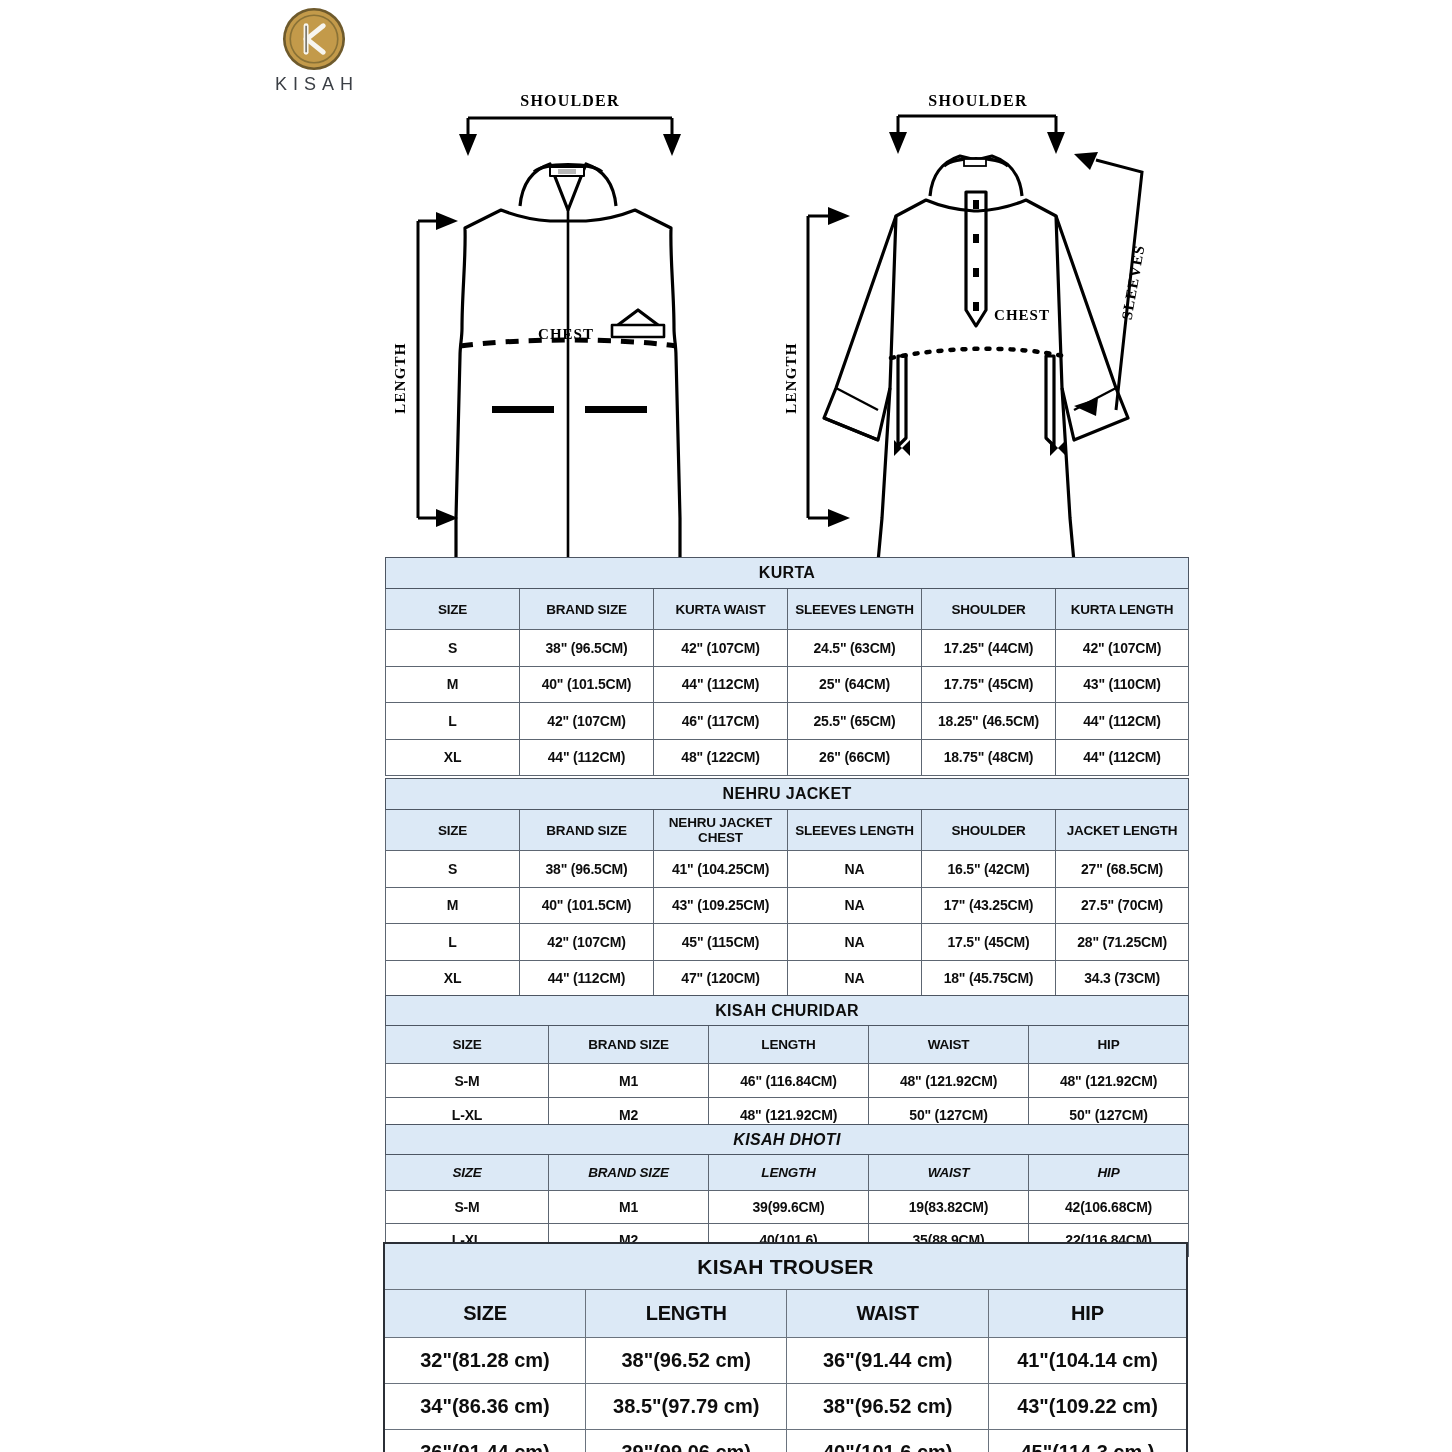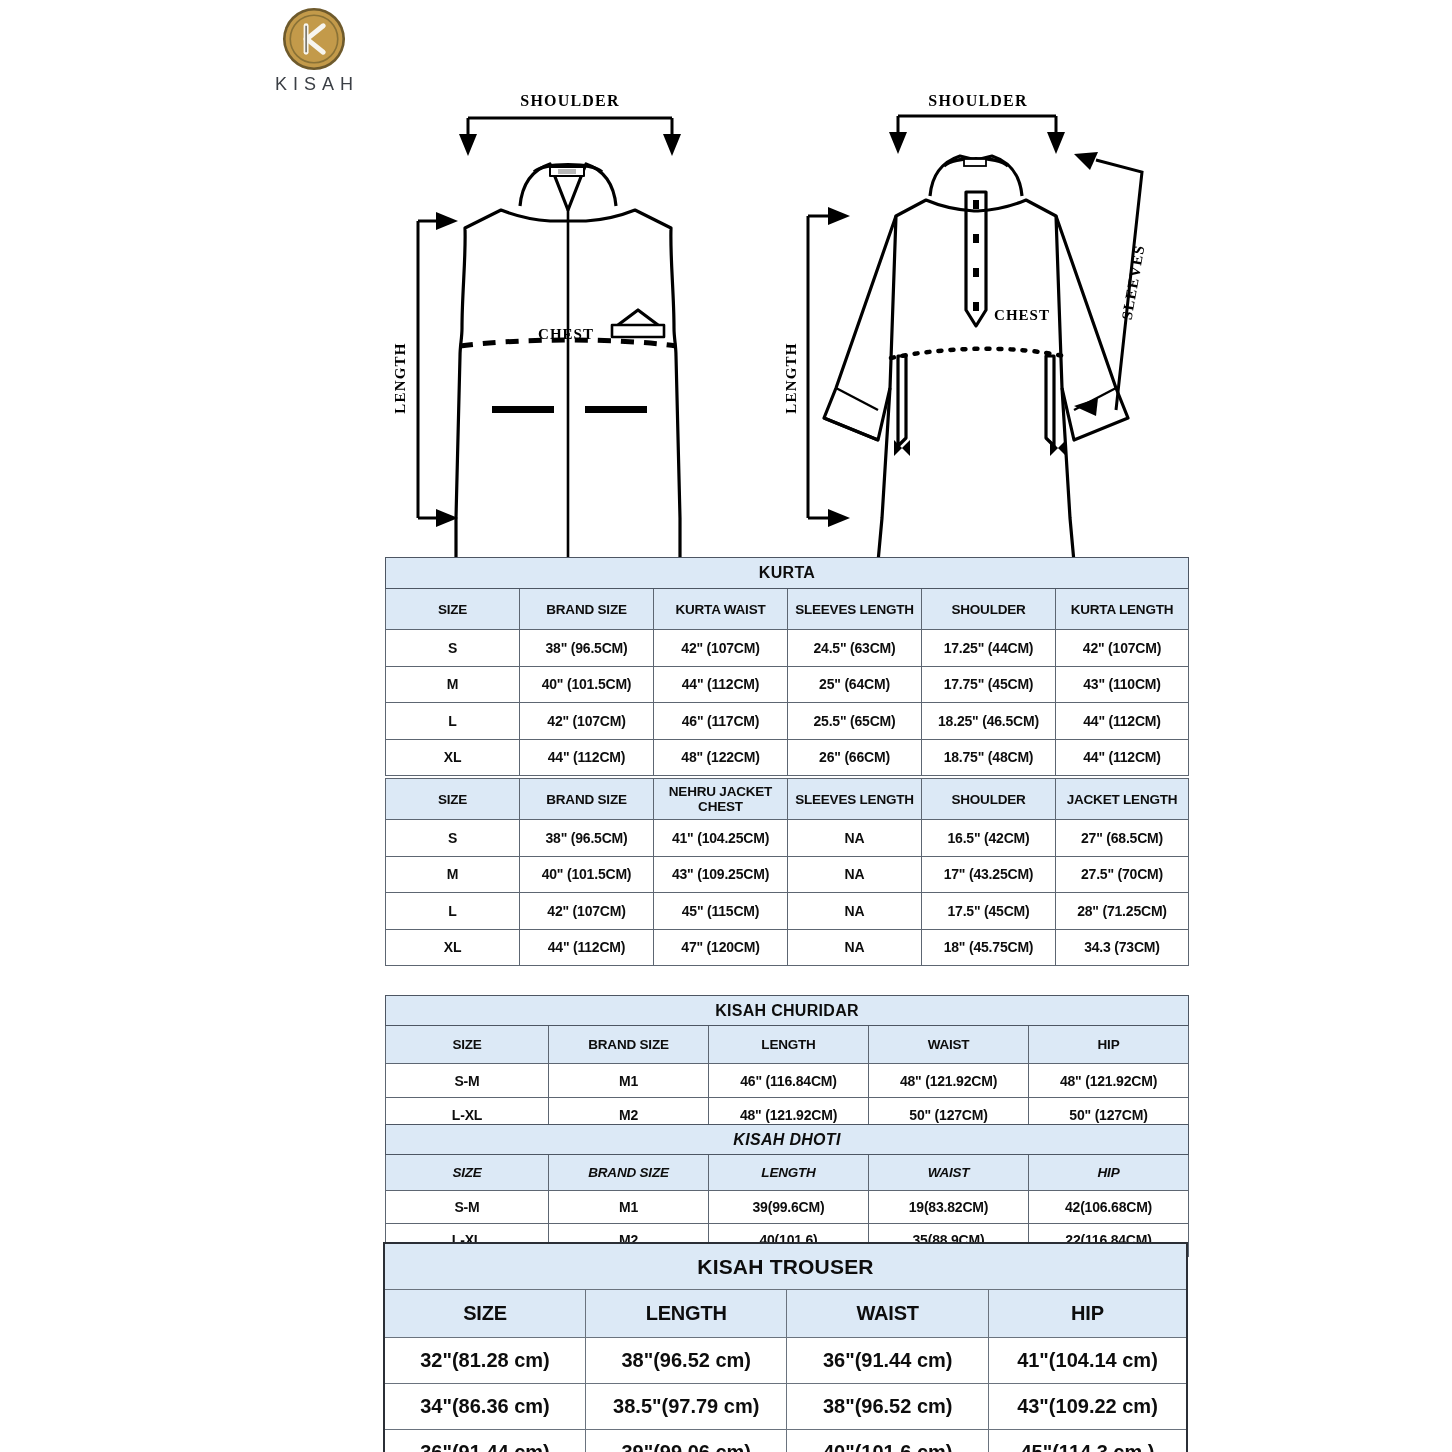--- a/index.html
+++ b/index.html
@@ -370,20 +370,23 @@
   <colgroup>
     <col style="width:134px">
       <col style="width:134px">
       <col style="width:134px">
     <col style="width:134px">
       <col style="width:134px">
       <col style="width:133px">
   </colgroup>
   <thead>
     <tr>
+      <td class="tbl-caption" colspan="6">NEHRU JACKET</td>
+    </tr>
+    <tr>
         <td>SIZE</td>
         <td>BRAND SIZE</td>
         <td>NEHRU JACKET CHEST</td>
         <td>SLEEVES LENGTH</td>
         <td>SHOULDER</td>
         <td>JACKET LENGTH</td>
       </tr>
   </thead>
   <tbody>
       <tr>

